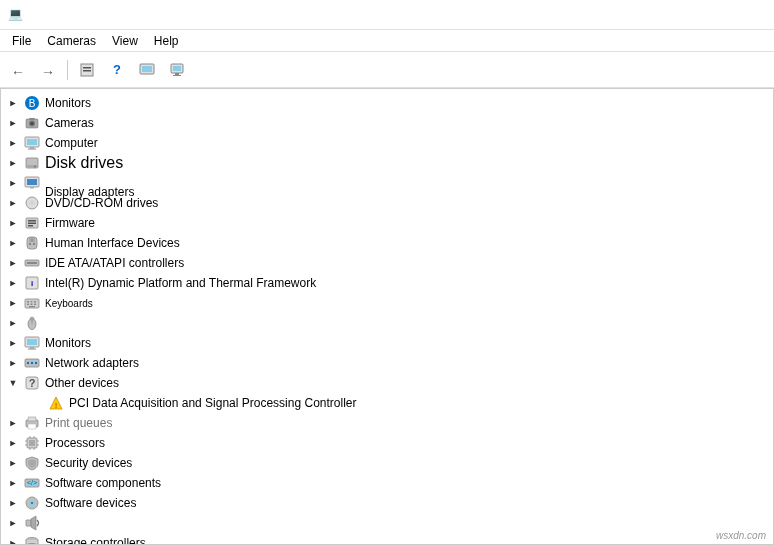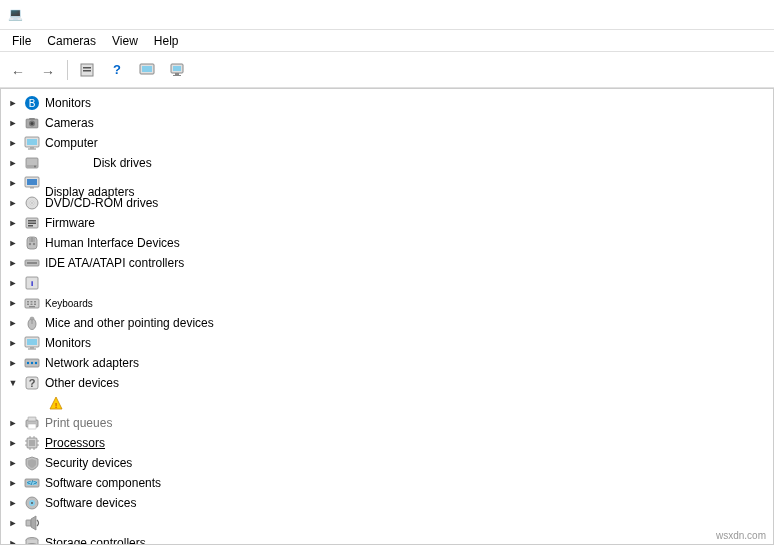--- a/index.html
+++ b/index.html
@@ -211,21 +211,21 @@
       </div>
       <div class="tree-item" style="padding-left: 4px;">
         <span style="width: 16px; height: 16px; display: inline-flex; align-items: center; justify-content: center; font-size: 9px; color: rgb(51, 51, 51); flex-shrink: 0; margin-right: 2px;">►</span>
         <span style="width: 18px; height: 16px; display: inline-flex; align-items: center; justify-content: center; margin-right: 4px; flex-shrink: 0;">
           <svg width="16" height="16" viewBox="0 0 16 16">
             <rect x="2" y="3" width="12" height="10" rx="1" fill="#c0c0c0" stroke="#888" stroke-width="0.8"></rect>
             <rect x="2" y="10" width="12" height="3" rx="0.5" fill="#aaa"></rect>
             <circle cx="11" cy="11.5" r="1" fill="#777"></circle>
           </svg>
         </span>
-        <span style="font-size: 12px; color: rgb(0, 0, 0); margin-left: 48px;">Disk drives</span>
+        <span style="font-size: 16px; color: rgb(0, 0, 0);">Disk drives</span>
       </div>
       <div class="tree-item" style="padding-left: 4px;">
         <span style="width: 16px; height: 16px; display: inline-flex; align-items: center; justify-content: center; font-size: 9px; color: rgb(51, 51, 51); flex-shrink: 0; margin-right: 2px;">►</span>
         <span style="width: 18px; height: 16px; display: inline-flex; align-items: center; justify-content: center; margin-right: 4px; flex-shrink: 0;">
           <svg width="16" height="16" viewBox="0 0 16 16">
             <rect x="1" y="2" width="14" height="10" rx="1" fill="#e0e0e0" stroke="#888" stroke-width="0.8"></rect>
             <rect x="3" y="4" width="10" height="6" fill="#4488cc"></rect>
             <rect x="6" y="12" width="4" height="1.5" fill="#aaa"></rect>
           </svg>
         </span>
@@ -278,20 +278,21 @@
         <span style="font-size: 12px; color: rgb(0, 0, 0); text-align: right;">IDE ATA/ATAPI controllers</span>
       </div>
       <div class="tree-item" style="padding-left: 4px;">
         <span style="width: 16px; height: 16px; display: inline-flex; align-items: center; justify-content: center; font-size: 9px; color: rgb(51, 51, 51); flex-shrink: 0; margin-right: 2px;">►</span>
         <span style="width: 18px; height: 16px; display: inline-flex; align-items: center; justify-content: center; margin-right: 4px; flex-shrink: 0;">
           <svg width="16" height="16" viewBox="0 0 16 16">
             <rect x="2" y="2" width="12" height="12" rx="1" fill="#e0e0e0" stroke="#888" stroke-width="0.8"></rect>
             <text x="8" y="11" text-anchor="middle" font-size="8" fill="#0000cc" font-weight="bold">i</text>
           </svg>
         </span>
+        <span style="font-size: 12px; color: rgb(0, 0, 0);">Intel(R) Dynamic Platform and Thermal Framework</span>
       </div>
       <div class="tree-item" style="padding-left: 4px;">
         <span style="width: 16px; height: 16px; display: inline-flex; align-items: center; justify-content: center; font-size: 9px; color: rgb(51, 51, 51); flex-shrink: 0; margin-right: 2px;">►</span>
         <span style="width: 18px; height: 16px; display: inline-flex; align-items: center; justify-content: center; margin-right: 4px; flex-shrink: 0;">
           <svg width="16" height="16" viewBox="0 0 16 16">
             <rect x="1" y="4" width="14" height="9" rx="1" fill="#d0d0d0" stroke="#888" stroke-width="0.8"></rect>
             <rect x="3" y="6" width="2" height="1.5" rx="0.3" fill="#888"></rect>
             <rect x="6.5" y="6" width="2" height="1.5" rx="0.3" fill="#888"></rect>
             <rect x="10" y="6" width="2" height="1.5" rx="0.3" fill="#888"></rect>
             <rect x="3" y="8.5" width="2" height="1.5" rx="0.3" fill="#888"></rect>
@@ -304,21 +305,20 @@
       </div>
       <div class="tree-item" style="padding-left: 4px;">
         <span style="width: 16px; height: 16px; display: inline-flex; align-items: center; justify-content: center; font-size: 9px; color: rgb(51, 51, 51); flex-shrink: 0; margin-right: 2px;">►</span>
         <span style="width: 18px; height: 16px; display: inline-flex; align-items: center; justify-content: center; margin-right: 4px; flex-shrink: 0;">
           <svg width="16" height="16" viewBox="0 0 16 16">
             <ellipse cx="8" cy="9" rx="4" ry="5.5" fill="#c0c0c0" stroke="#888" stroke-width="0.8"></ellipse>
             <line x1="8" y1="3.5" x2="8" y2="9" stroke="#888" stroke-width="0.8"></line>
             <ellipse cx="8" cy="3.5" rx="2" ry="1.5" fill="#aaa" stroke="#888" stroke-width="0.5"></ellipse>
           </svg>
         </span>
-        <span style="font-size: 12px; color: rgb(0, 0, 0);">Mice and other pointing devices</span>
       </div>
       <div class="tree-item" style="padding-left: 4px;">
         <span style="width: 16px; height: 16px; display: inline-flex; align-items: center; justify-content: center; font-size: 9px; color: rgb(51, 51, 51); flex-shrink: 0; margin-right: 2px;">►</span>
         <span style="width: 18px; height: 16px; display: inline-flex; align-items: center; justify-content: center; margin-right: 4px; flex-shrink: 0;">
           <svg width="16" height="16" viewBox="0 0 16 16">
             <rect x="1" y="2" width="14" height="10" rx="1" fill="#e0e0e0" stroke="#888" stroke-width="0.8"></rect>
             <rect x="3" y="4" width="10" height="6" fill="#87ceeb"></rect>
             <rect x="6" y="12" width="4" height="1.5" fill="#aaa"></rect>
             <rect x="4" y="13.5" width="8" height="1" fill="#888"></rect>
           </svg>
@@ -348,20 +348,21 @@
         <span style="font-size: 12px; color: rgb(0, 0, 0);">Other devices</span>
       </div>
       <div class="tree-item" style="padding-left: 28px;">
         <span style="width: 16px; height: 16px; display: inline-flex; align-items: center; justify-content: center; font-size: 9px; color: rgb(51, 51, 51); flex-shrink: 0; margin-right: 2px;"></span>
         <span style="width: 18px; height: 16px; display: inline-flex; align-items: center; justify-content: center; margin-right: 4px; flex-shrink: 0;">
           <svg width="16" height="16" viewBox="0 0 16 16">
             <polygon points="8,2 14,14 2,14" fill="#ffcc00" stroke="#cc8800" stroke-width="0.8"></polygon>
             <text x="8" y="12.5" text-anchor="middle" font-size="8" fill="#cc5500" font-weight="bold">!</text>
           </svg>
         </span>
+        <span style="font-size: 12px; color: rgb(0, 0, 0);">PCI Data Acquisition and Signal Processing Controller</span>
       </div>
       <div class="tree-item" style="padding-left: 4px;">
         <span style="width: 16px; height: 16px; display: inline-flex; align-items: center; justify-content: center; font-size: 9px; color: rgb(51, 51, 51); flex-shrink: 0; margin-right: 2px;">►</span>
         <span style="width: 18px; height: 16px; display: inline-flex; align-items: center; justify-content: center; margin-right: 4px; flex-shrink: 0;">
           <svg width="16" height="16" viewBox="0 0 16 16">
             <rect x="2" y="5" width="12" height="7" rx="1" fill="#c0c0c0" stroke="#888" stroke-width="0.8"></rect>
             <rect x="4" y="2" width="8" height="4" rx="0.5" fill="#ddd" stroke="#888" stroke-width="0.5"></rect>
             <rect x="4" y="9" width="8" height="5" rx="0.5" fill="#fff" stroke="#aaa" stroke-width="0.5"></rect>
           </svg>
         </span>
@@ -376,21 +377,21 @@
             <line x1="1" y1="6" x2="3" y2="6" stroke="#888" stroke-width="0.8"></line>
             <line x1="1" y1="10" x2="3" y2="10" stroke="#888" stroke-width="0.8"></line>
             <line x1="13" y1="6" x2="15" y2="6" stroke="#888" stroke-width="0.8"></line>
             <line x1="13" y1="10" x2="15" y2="10" stroke="#888" stroke-width="0.8"></line>
             <line x1="6" y1="1" x2="6" y2="3" stroke="#888" stroke-width="0.8"></line>
             <line x1="10" y1="1" x2="10" y2="3" stroke="#888" stroke-width="0.8"></line>
             <line x1="6" y1="13" x2="6" y2="15" stroke="#888" stroke-width="0.8"></line>
             <line x1="10" y1="13" x2="10" y2="15" stroke="#888" stroke-width="0.8"></line>
           </svg>
         </span>
-        <span style="font-size: 12px; color: rgb(0, 0, 0); text-decoration: underline;">Processors</span>
+        <span style="font-size: 12px; color: rgb(0, 0, 0);">Processors</span>
       </div>
       <div class="tree-item" style="padding-left: 4px;">
         <span style="width: 16px; height: 16px; display: inline-flex; align-items: center; justify-content: center; font-size: 9px; color: rgb(51, 51, 51); flex-shrink: 0; margin-right: 2px;">►</span>
         <span style="width: 18px; height: 16px; display: inline-flex; align-items: center; justify-content: center; margin-right: 4px; flex-shrink: 0;">
           <svg width="16" height="16" viewBox="0 0 16 16">
             <path d="M8,2 L14,4 L14,9 C14,13 8,15 8,15 C8,15 2,13 2,9 L2,4 Z" fill="#c0c0c0" stroke="#888" stroke-width="0.8"></path>
             <path d="M8,4 L12,5.5 L12,9 C12,11.5 8,13 8,13 C8,13 4,11.5 4,9 L4,5.5 Z" fill="#aaa"></path>
           </svg>
         </span>
         <span style="font-size: 12px; color: rgb(0, 0, 0);">Security devices</span>
@@ -434,13 +435,13 @@
             <ellipse cx="8" cy="5" rx="6" ry="2.5" fill="#c0c0c0" stroke="#888" stroke-width="0.8"></ellipse>
             <path d="M2,5 L2,11 Q2,13.5 8,13.5 Q14,13.5 14,11 L14,5" fill="#d0d0d0" stroke="#888" stroke-width="0.8"></path>
             <ellipse cx="8" cy="11" rx="6" ry="2.5" fill="#bbb" stroke="#888" stroke-width="0.8"></ellipse>
           </svg>
         </span>
         <span style="font-size: 12px; color: rgb(0, 0, 0);">Storage controllers</span>
       </div>
     </div>
 </div>
 
-<div style="position: fixed; bottom: 4px; right: 8px; font-size: 10px; color: rgb(153, 153, 153);">wsxdn.com</div>
+<div style="position: fixed; bottom: 4px; right: 8px; font-size: 10px; color: rgb(153, 153, 153); font-style: italic;">wsxdn.com</div>
 
 </body></html>

